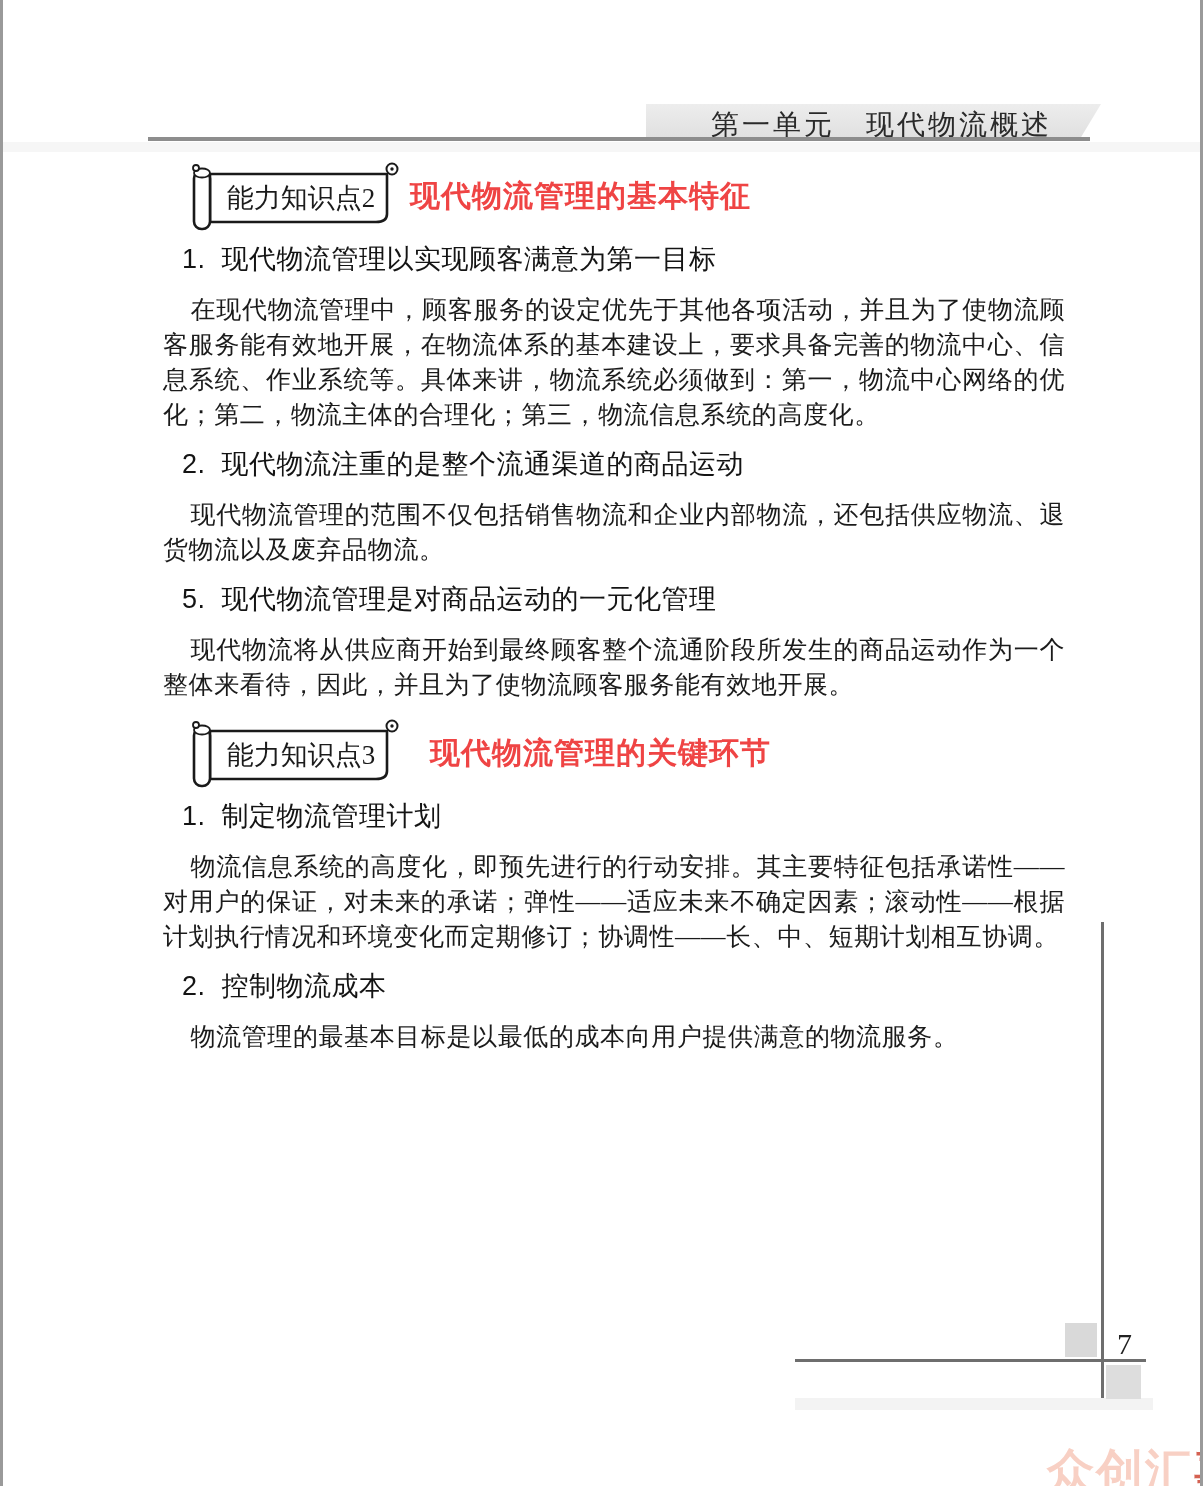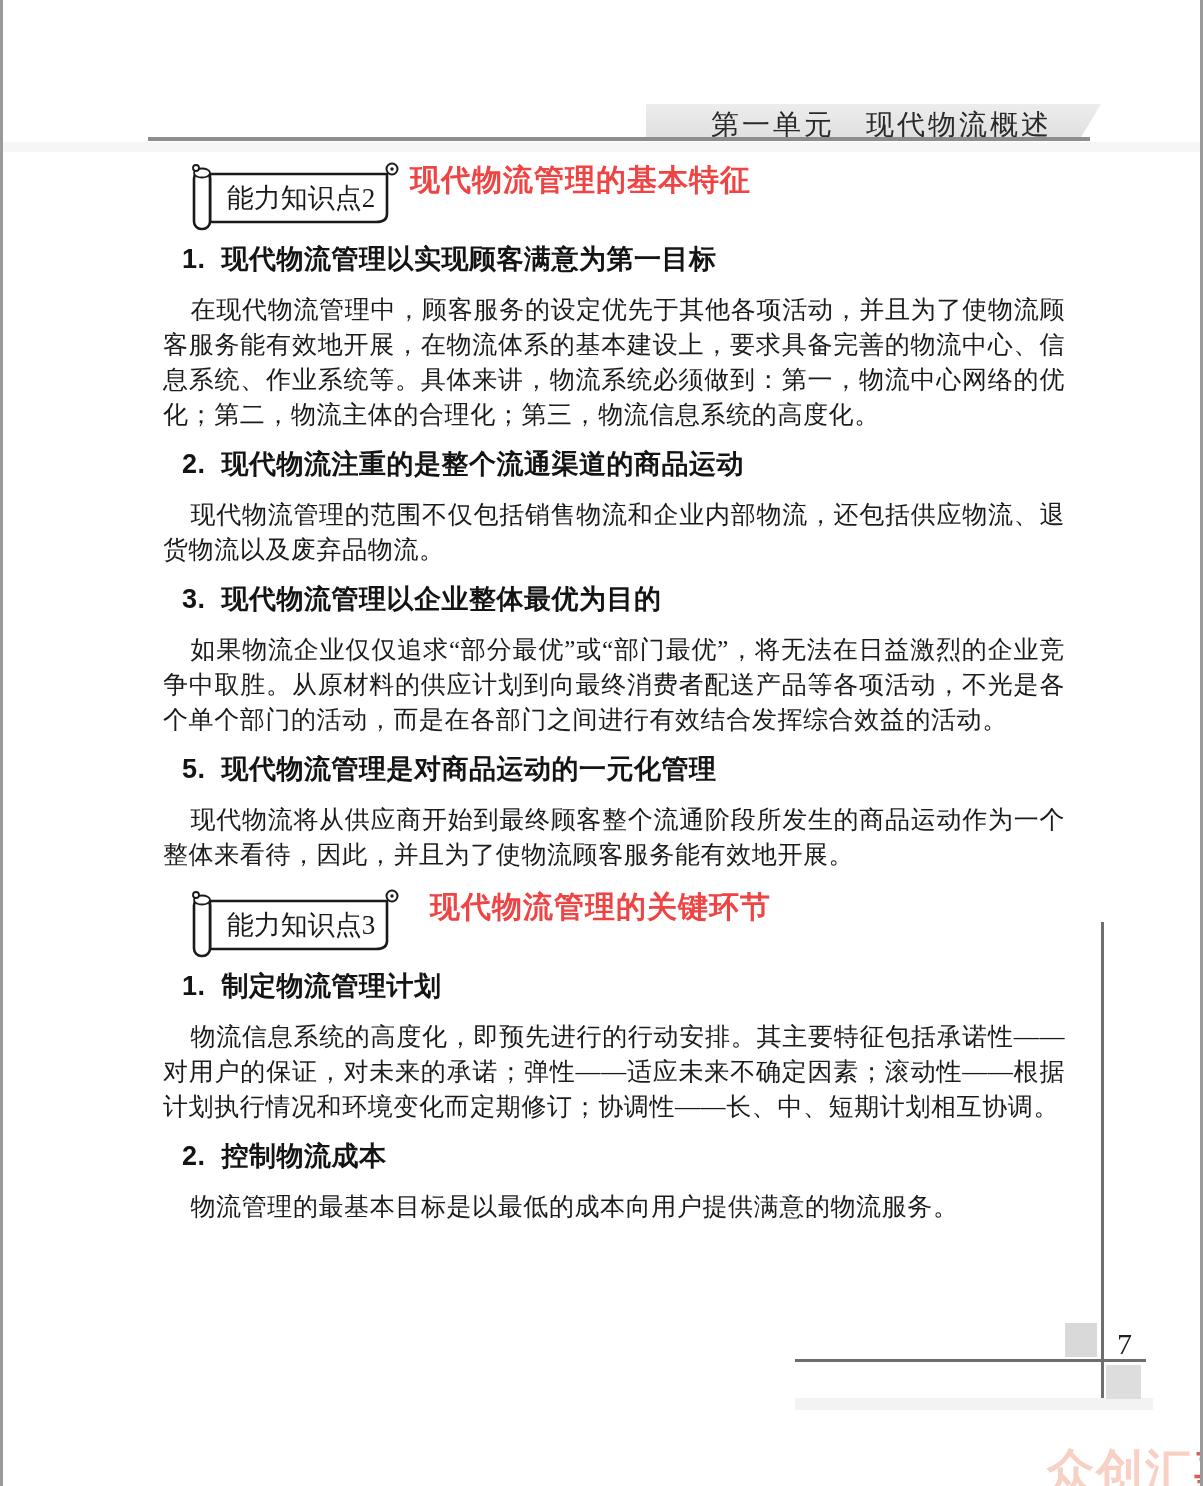--- a/index.html
+++ b/index.html
@@ -25,31 +25,31 @@
   .header-rule{
     position:absolute;left:145px;top:137px;width:942px;height:4px;
     background:#8d8d8d;
   }
   .header-rule-shadow{
     position:absolute;left:0;top:142px;width:1203px;height:10px;
     background:#f6f6f6;
   }
   
   .content{position:absolute;left:145px;top:158px;width:932px;}
-  .banner{display:flex;align-items:flex-start;margin:2px 0 10px 42px;}
+  .banner{display:flex;align-items:center;margin:2px 0 10px 42px;}
   .banner svg{flex:0 0 auto;display:block;}
   .banner-label-text{font-family:"Liberation Serif",serif;fill:#1b1b1b;}
   .banner-title{
     font-family:"Liberation Sans",sans-serif;
     font-weight:bold;font-size:30px;letter-spacing:1px;
     margin-left:8px;color:#ef4444;
   }
   .section h3{
     font-family:"Liberation Sans",sans-serif;
-    font-size:27px;font-weight:bold;color:#141414;
+    font-size:27px;font-weight:normal;color:#141414;
     margin:6px 0 1px 34px;line-height:35px;
     word-spacing:8px;letter-spacing:0.5px;
   }
   .section p{
     font-size:25px;line-height:35px;margin:15px;
     text-align:justify;text-indent:1.1em;letter-spacing:0.6px;
   }
   
   .v-rule{position:absolute;left:1098px;top:922px;width:3px;height:481px;background:#6e6e6e;}
   .h-rule{position:absolute;left:792px;top:1359px;width:351px;height:3px;background:#6e6e6e;}
@@ -93,24 +93,20 @@
 
     <div class="section">
       <h3>1. 现代物流管理以实现顾客满意为第一目标</h3>
       <p>在现代物流管理中，顾客服务的设定优先于其他各项活动，并且为了使物流顾客服务能有效地开展，在物流体系的基本建设上，要求具备完善的物流中心、信息系统、作业系统等。具体来讲，物流系统必须做到：第一，物流中心网络的优化；第二，物流主体的合理化；第三，物流信息系统的高度化。</p>
     </div>
     <div class="section">
       <h3>2. 现代物流注重的是整个流通渠道的商品运动</h3>
       <p>现代物流管理的范围不仅包括销售物流和企业内部物流，还包括供应物流、退货物流以及废弃品物流。</p>
     </div>
     <div class="section">
-      <h3>3. 现代物流管理以企业整体最优为目的</h3>
-      <p>如果物流企业仅仅追求“部分最优”或“部门最优”，将无法在日益激烈的企业竞争中取胜。从原材料的供应计划到向最终消费者配送产品等各项活动，不光是各个单个部门的活动，而是在各部门之间进行有效结合发挥综合效益的活动。</p>
-    </div>
-    <div class="section">
       <h3>5. 现代物流管理是对商品运动的一元化管理</h3>
       <p>现代物流将从供应商开始到最终顾客整个流通阶段所发生的商品运动作为一个整体来看待，因此，并且为了使物流顾客服务能有效地开展。</p>
     </div>
 
     <div class="banner" style="margin-top:10px;gap:20px;">
       <svg width="212" height="72" viewBox="0 0 212 72">
         <circle cx="202" cy="9" r="5.5" fill="#ffffff" stroke="#1a1a1a" stroke-width="2"></circle>
         <circle cx="202" cy="9" r="1.7" fill="#1a1a1a"></circle>
         <path d="M 20 14 L 197 14 L 197 54 Q 197 62 186 62 L 20 62 Z" fill="#ffffff" stroke="#1a1a1a" stroke-width="2.6"></path>
         <rect x="4" y="11" width="16" height="58" rx="7.5" fill="#ffffff" stroke="#1a1a1a" stroke-width="2.6"></rect>

